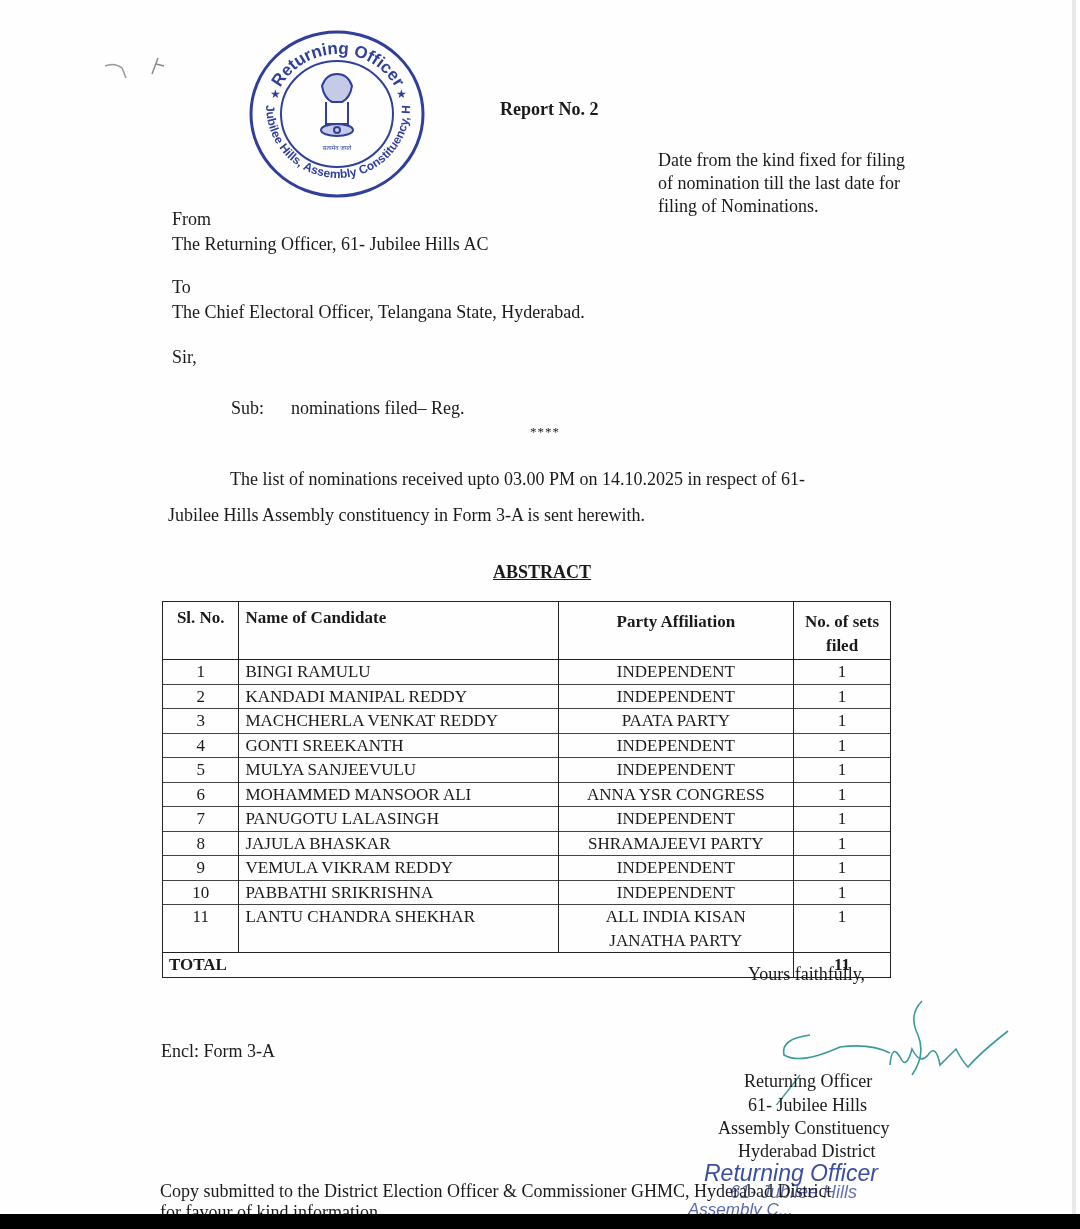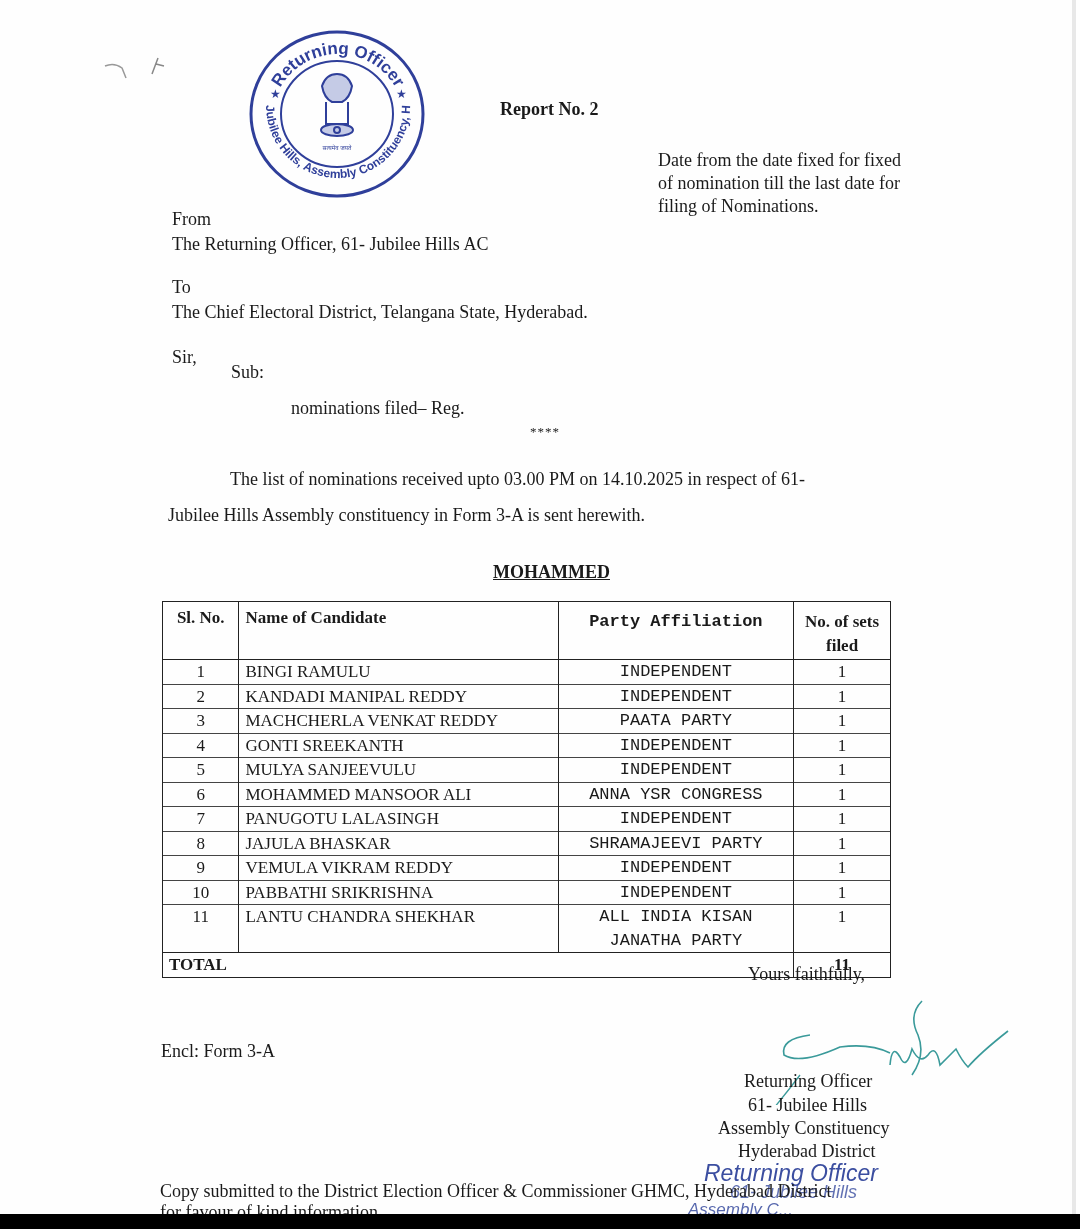--- a/index.html
+++ b/index.html
@@ -25,21 +25,21 @@
     border-collapse: collapse; font-size: 17px;
   }
   table.abstract td, table.abstract th {
     border-left: 1.5px solid #222; border-right: 1.5px solid #222;
     padding: 0 6px; vertical-align: top; line-height: 23.5px; margin-top: 19px;
   }
   table.abstract th { font-weight: bold; text-align: left; padding-top: 4px; padding-bottom: 2px; border-top: 1.5px solid #222; border-bottom: 1.5px solid #222; }
   table.abstract tr.data td { border-top: 1.2px solid #444; }
   .c-sl { width: 62px; text-align: center !important; }
   .c-name { width: 300px; }
-  .c-party { width: 218px; text-align: center !important; font-family: Liberation Mono, monospace; }
+  .c-party { width: 218px; text-align: center !important; }
   .c-sets { width: 82px; text-align: center !important; }
   th.c-party, th.c-sets { text-align: center !important; }
   tr.total td { border-top: 1.5px solid #222; border-bottom: 1.5px solid #222; font-weight: bold; }
   tr.total td.tot-label { text-align: left; border-right: 1.5px solid #222; }
 
   .stamp-text { color: #3b4ea0; font-family: "Liberation Sans", "DejaVu Sans", sans-serif; font-style: italic; }
 </style>
 </head>
 <body>
 
@@ -69,39 +69,39 @@
     <g fill="none" stroke="#2f3f9a" stroke-width="2">
       <path d="M76 58 Q80 46 91 46 Q102 46 106 58 Q104 70 96 74 L86 74 Q78 70 76 58 Z" fill="#c5cbe6"></path>
       <path d="M80 74 L80 96 L102 96 L102 74"></path>
       <ellipse cx="91" cy="102" rx="16" ry="6" fill="#c5cbe6"></ellipse>
       <circle cx="91" cy="102" r="3"></circle>
     </g>
     <text x="91" y="122" font-size="6" fill="#2f3f9a" text-anchor="middle">सत्यमेव जयते</text>
   </svg>
 
   <div class="abs t18 bold" style="left:500px;top:98px">Report No. 2</div>
-  <div class="abs t18" style="left:658px;top:149px">Date from the date fixed for fixed</div>
+  <div class="abs t18" style="left:658px;top:149px">Date from the kind fixed for filing</div>
   <div class="abs t18" style="left:658px;top:172px">of nomination till the last date for</div>
   <div class="abs t18" style="left:658px;top:195px">filing of Nominations.</div>
 
   <div class="abs t18" style="left:172px;top:208px">From</div>
   <div class="abs t18" style="left:172px;top:233px">The Returning Officer, 61- Jubilee Hills AC</div>
   <div class="abs t18" style="left:172px;top:276px">To</div>
-  <div class="abs t18" style="left:172px;top:301px">The Chief Electoral District, Telangana State, Hyderabad.</div>
+  <div class="abs t18" style="left:172px;top:301px">The Chief Electoral Officer, Telangana State, Hyderabad.</div>
 
   <div class="abs t18" style="left:172px;top:346px">Sir,</div>
 
-  <div class="abs t18" style="left:231px;top:361px">Sub:</div>
+  <div class="abs t18" style="left:231px;top:397px">Sub:</div>
   <div class="abs t18" style="left:291px;top:397px">nominations filed– Reg.</div>
   <div class="abs" style="left:530px;top:424px;font-size:13px;letter-spacing:1px">****</div>
 
   <div class="abs t18" style="left:230px;top:468px">The list of nominations received upto 03.00 PM on 14.10.2025 in respect of 61-</div>
   <div class="abs t18" style="left:168px;top:504px">Jubilee Hills Assembly constituency in Form 3-A is sent herewith.</div>
 
-  <div class="abs t18 bold ul" style="left:493px;top:561px">MOHAMMED</div>
+  <div class="abs t18 bold ul" style="left:493px;top:561px">ABSTRACT</div>
 
   <table class="abstract">
     <thead>
       <tr>
         <th class="c-sl" style="height:50px">Sl. No.</th>
         <th class="c-name">Name of Candidate</th>
         <th class="c-party" style="padding-top:8px">Party Affiliation</th>
         <th class="c-sets" style="padding-top:8px">No. of sets filed</th>
       </tr>
     </thead>

